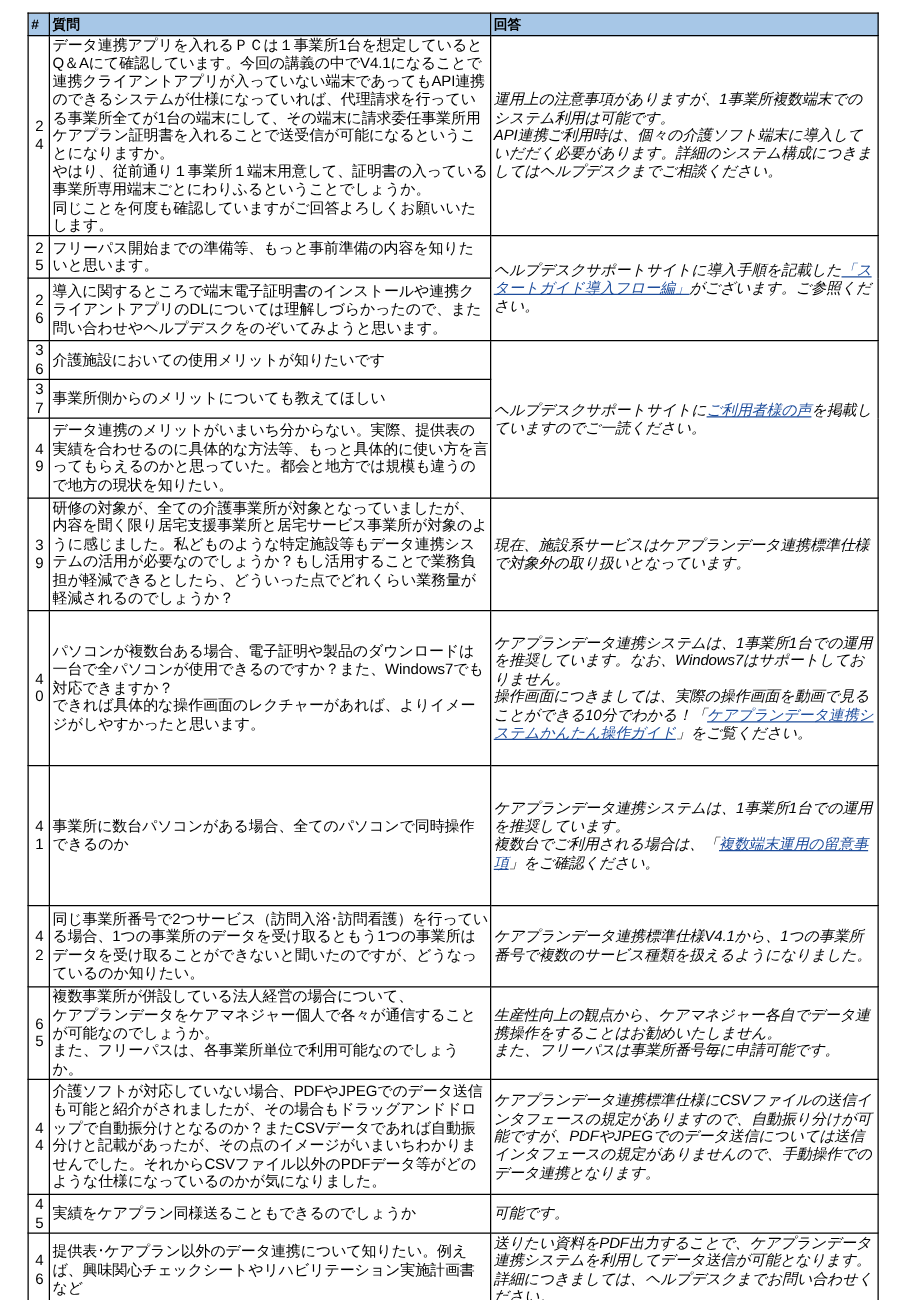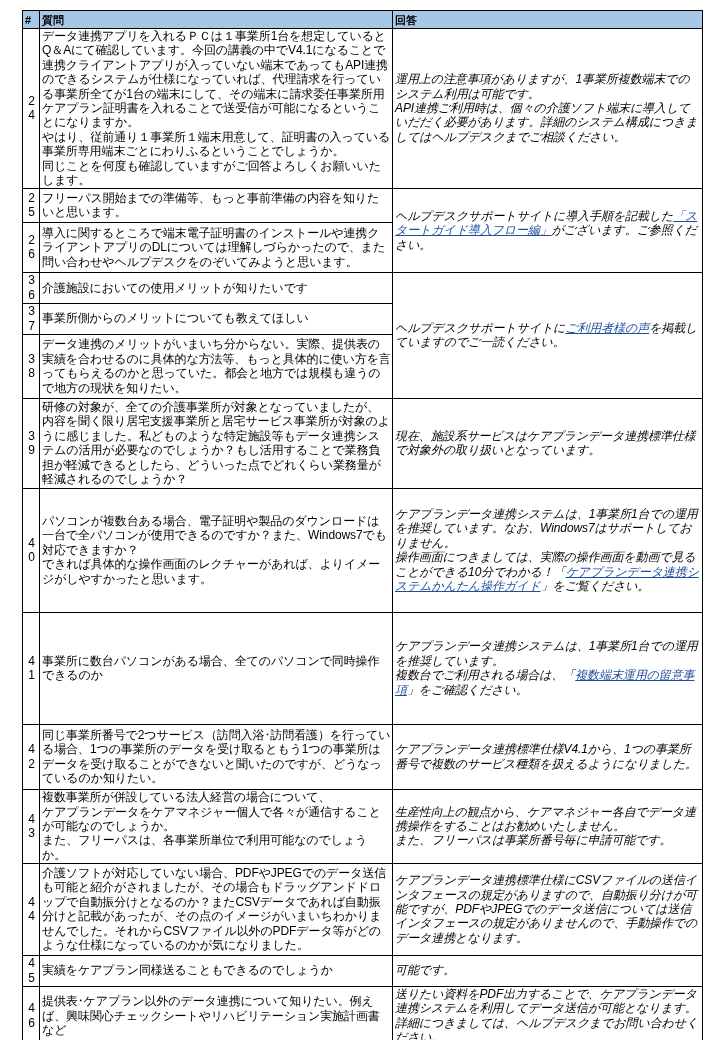--- a/index.html
+++ b/index.html
@@ -112,26 +112,26 @@
         <tr>
           <td class="num">36</td>
           <td class="q" style="height: 17px;">介護施設においての使用メリットが知りたいです</td>
           <td class="a mid" rowspan="3"><span>ヘルプデスクサポートサイトに</span><span class="lnk">ご利用者様の声</span><span>を掲載していますのでご一読ください。</span></td>
         </tr>
         <tr>
           <td class="num">37</td>
           <td class="q" style="height: 17px;">事業所側からのメリットについても教えてほしい</td>
         </tr>
         <tr>
-          <td class="num">38</td>
+          <td class="num">49</td>
           <td class="q" style="height: 62px;">データ連携のメリットがいまいち分からない。実際、提供表の実績を合わせるのに具体的な方法等、もっと具体的に使い方を言ってもらえるのかと思っていた。都会と地方では規模も違うので地方の現状を知りたい。</td>
         </tr>
         <tr>
           <td class="num">39</td>
-          <td class="q" style="height: 88px;">研修の対象が、全ての介護事業所が対象となっていましたが、内容を聞く限り居宅支援事業所と居宅サービス事業所が対象のように感じました。私どものような特定施設等もデータ連携システムの活用が必要なのでしょうか？もし活用することで業務負担が軽減できるとしたら、どういった点でどれくらい業務量が軽減されるのでしょうか？</td>
+          <td class="q" style="height: 88px; font-family: Liberation Mono, monospace;">研修の対象が、全ての介護事業所が対象となっていましたが、内容を聞く限り居宅支援事業所と居宅サービス事業所が対象のように感じました。私どものような特定施設等もデータ連携システムの活用が必要なのでしょうか？もし活用することで業務負担が軽減できるとしたら、どういった点でどれくらい業務量が軽減されるのでしょうか？</td>
           <td class="a mid"><span>現在、施設系サービスはケアプランデータ連携標準仕様で対象外の取り扱いとなっています。</span></td>
         </tr>
         <tr>
           <td class="num">40</td>
           <td class="q" style="height: 122px;">パソコンが複数台ある場合、電子証明や製品のダウンロードは一台で全パソコンが使用できるのですか？また、Windows7でも対応できますか？
 できれば具体的な操作画面のレクチャーがあれば、よりイメージがしやすかったと思います。</td>
           <td class="a mid"><span>ケアプランデータ連携システムは、1事業所1台での運用を推奨しています。なお、Windows7はサポートしておりません。
 操作画面につきましては、実際の操作画面を動画で見ることができる10分でわかる！「</span><span class="lnk">ケアプランデータ連携システムかんたん操作ガイド</span><span>」をご覧ください。</span></td>
         </tr>
         <tr>
@@ -139,21 +139,21 @@
           <td class="q" style="height: 110px;">事業所に数台パソコンがある場合、全てのパソコンで同時操作できるのか</td>
           <td class="a mid"><span>ケアプランデータ連携システムは、1事業所1台での運用を推奨しています。
 複数台でご利用される場合は、「</span><span class="lnk">複数端末運用の留意事項</span><span>」をご確認ください。</span></td>
         </tr>
         <tr>
           <td class="num">42</td>
           <td class="q" style="height: 63px; margin-top: 16px;">同じ事業所番号で2つサービス（訪問入浴･訪問看護）を行っている場合、1つの事業所のデータを受け取るともう1つの事業所はデータを受け取ることができないと聞いたのですが、どうなっているのか知りたい。</td>
           <td class="a mid"><span>ケアプランデータ連携標準仕様V4.1から、1つの事業所番号で複数のサービス種類を扱えるようになりました。</span></td>
         </tr>
         <tr>
-          <td class="num">43</td>
+          <td class="num">65</td>
           <td class="q" style="height: 62px;">複数事業所が併設している法人経営の場合について、
 ケアプランデータをケアマネジャー個人で各々が通信することが可能なのでしょうか。
 また、フリーパスは、各事業所単位で利用可能なのでしょうか。</td>
           <td class="a mid"><span>生産性向上の観点から、ケアマネジャー各自でデータ連携操作をすることはお勧めいたしません。
 また、フリーパスは事業所番号毎に申請可能です。</span></td>
         </tr>
         <tr>
           <td class="num">44</td>
           <td class="q" style="height: 90px;">介護ソフトが対応していない場合、PDFやJPEGでのデータ送信も可能と紹介がされましたが、その場合もドラッグアンドドロップで自動振分けとなるのか？またCSVデータであれば自動振分けと記載があったが、その点のイメージがいまいちわかりませんでした。それからCSVファイル以外のPDFデータ等がどのような仕様になっているのかが気になりました。</td>
           <td class="a mid"><span>ケアプランデータ連携標準仕様にCSVファイルの送信インタフェースの規定がありますので、自動振り分けが可能ですが、PDFやJPEGでのデータ送信については送信インタフェースの規定がありませんので、手動操作でのデータ連携となります。</span></td>

